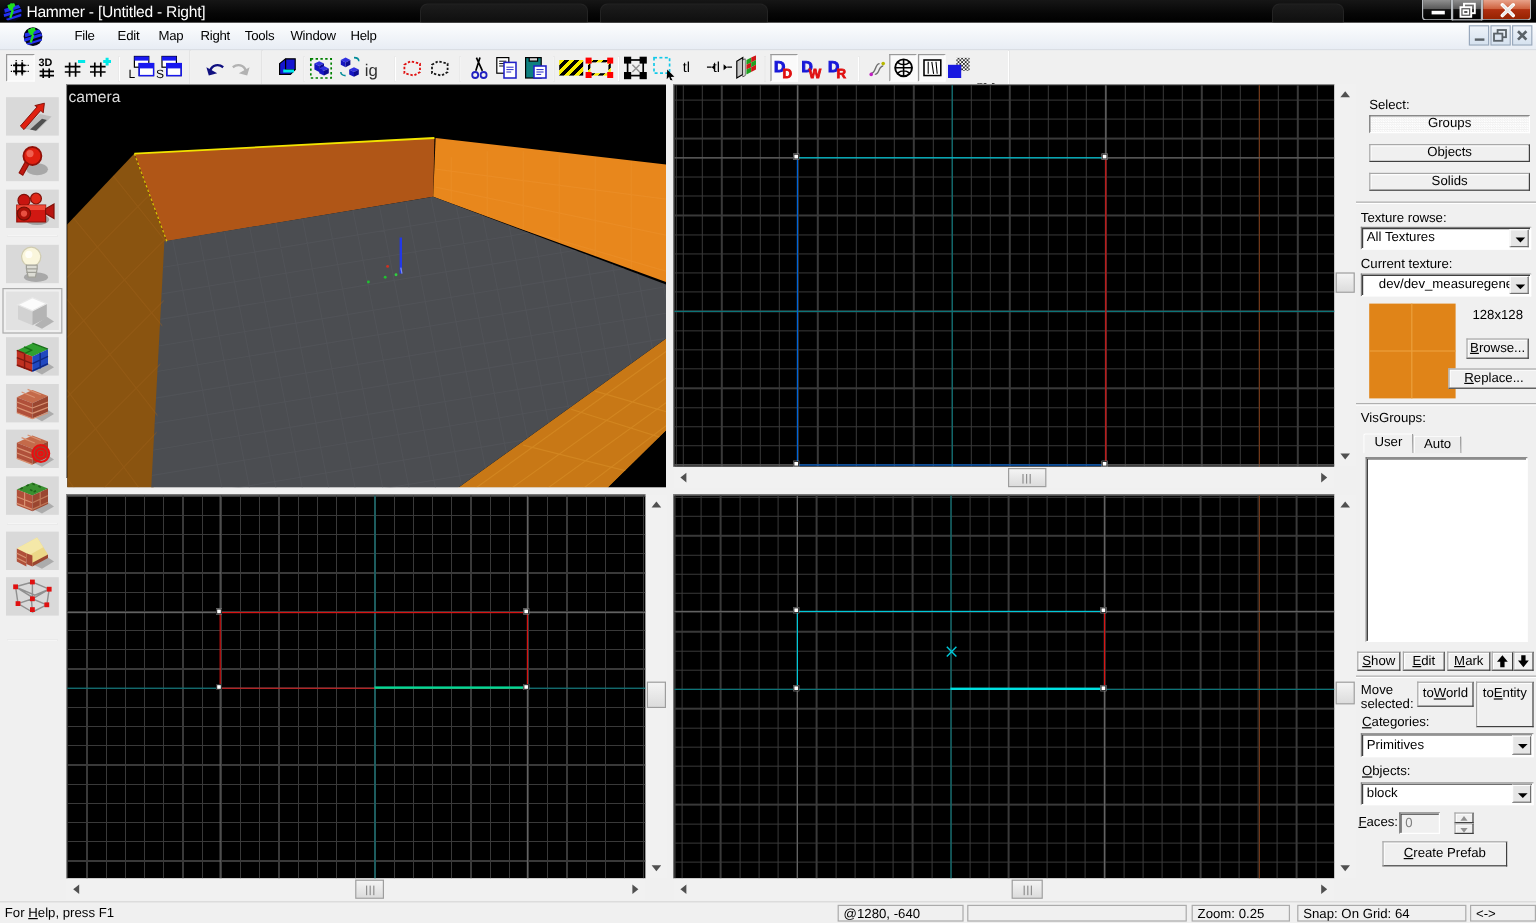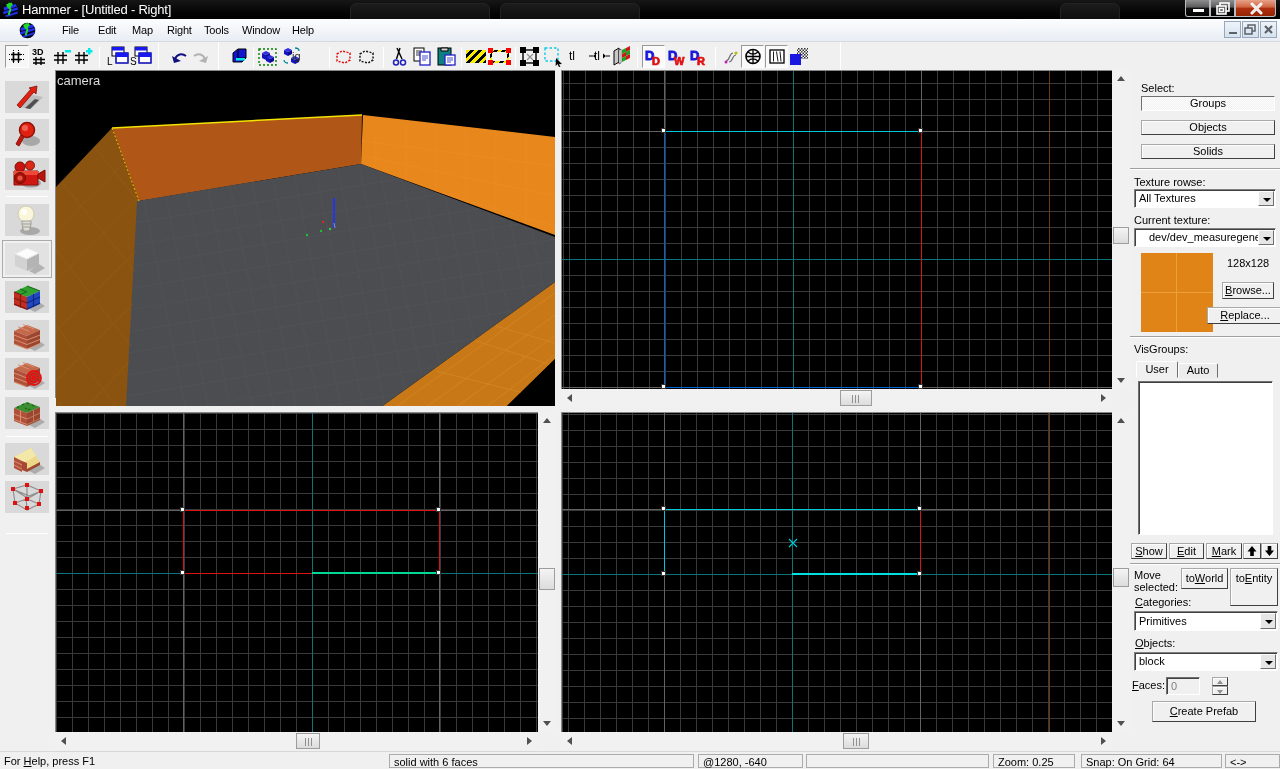--- a/index.html
+++ b/index.html
@@ -196,21 +196,21 @@
         <g>
           <path d="M2 4l4-2 4 2-4 2z" fill="#3030e0"></path>
           <path d="M2 4v4l4 2V6z" fill="#1515c0"></path>
           <path d="M10 4v4l-4 2V6z" fill="#0b0b90"></path>
           <path d="M9 12l4-2 4 2-4 2z" fill="#3030e0"></path>
           <path d="M9 12v4l4 2v-4z" fill="#1515c0"></path>
           <path d="M17 12v4l-4 2v-4z" fill="#0b0b90"></path>
         </g>
         <path d="M13 2c2 0 4 1 4 3M6 17c-2 0-4-1-4-3" stroke="#008b98" fill="none" stroke-width="1.3"></path>
       </svg>
-<div class="abs" style="left:292px;top:8px;font-size:11px;color:#303030;font-family:'Liberation Sans'">ig</div>
+<div class="abs" style="left:304px;top:8px;font-size:14px;color:#303030;font-family:'Liberation Sans'">ig</div>
 <div class="tsep" style="left:329px"></div>
 <svg class="abs" style="left:334px;top:6px" width="19" height="17">
         <path d="M3 6l5-3 8 2v7l-5 3-8-2z" fill="none" stroke="#e01010" stroke-width="1.5" stroke-dasharray="2,1.5"></path>
       </svg>
 <svg class="abs" style="left:357px;top:6px" width="19" height="17">
         <path d="M3 6l5-3 8 2v7l-5 3-8-2z" fill="none" stroke="#181818" stroke-width="1.5" stroke-dasharray="2,1.5"></path>
       </svg>
 <div class="tsep" style="left:383px"></div>
 <svg class="abs" style="left:392px;top:5px" width="16" height="20">
         <g stroke="#000" stroke-width="1.4" fill="none">
@@ -657,21 +657,20 @@
         </div>
     <div class="btn3d raised" style="left:0;top:9px;width:16px;height:9px">
           <div class="arr" style="left:4px;top:3px;border:3px solid transparent;border-top:4px solid #909090;border-bottom:none"></div>
         </div>
   </div>
   <div class="btn3d raised" style="left:22px;top:632px;width:104px;height:21px;line-height:19px"><u>C</u>reate Prefab</div>
 </div>
 
 <div id="statusbar">
   <div class="abs" style="left:4px;top:3px">For <u>H</u>elp, press F1</div>
-  <div class="spanel" style="left:389px;width:305px">solid with 6 faces</div>
   <div class="spanel" style="left:698px;width:105px">@1280, -640</div>
   <div class="spanel" style="left:806px;width:183px"></div>
   <div class="spanel" style="left:993px;width:82px">Zoom: 0.25</div>
   <div class="spanel" style="left:1081px;width:141px">Snap: On Grid: 64</div>
   <div class="spanel" style="left:1225px;width:55px">&lt;-&gt;</div>
 </div>
 
 </div>
 
 </body></html>

